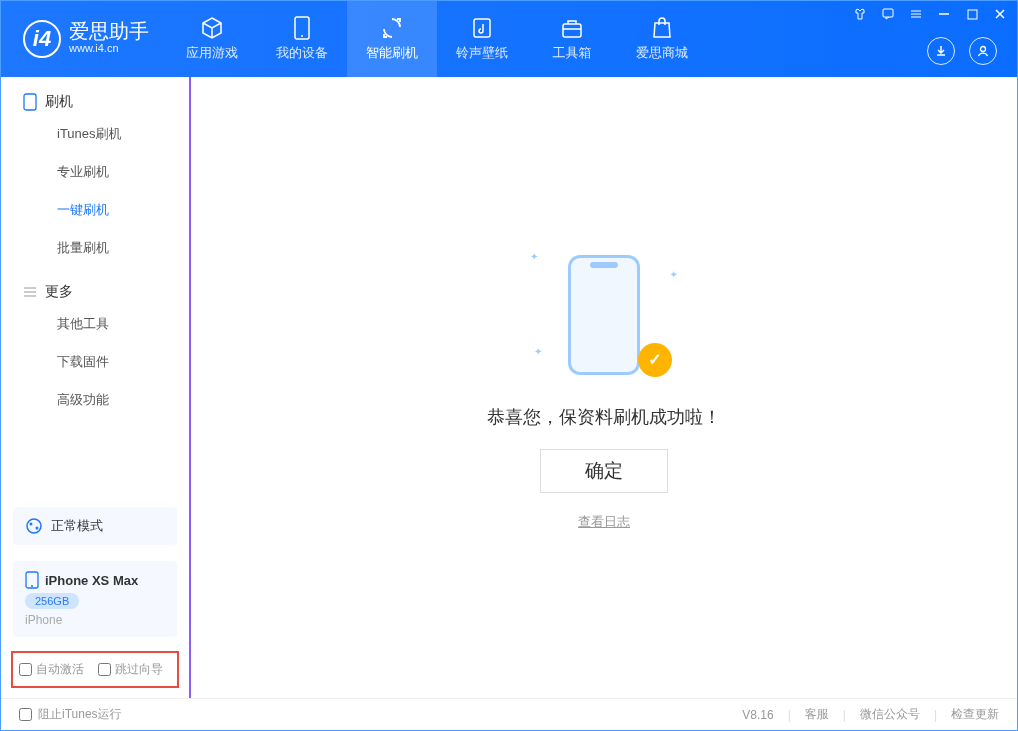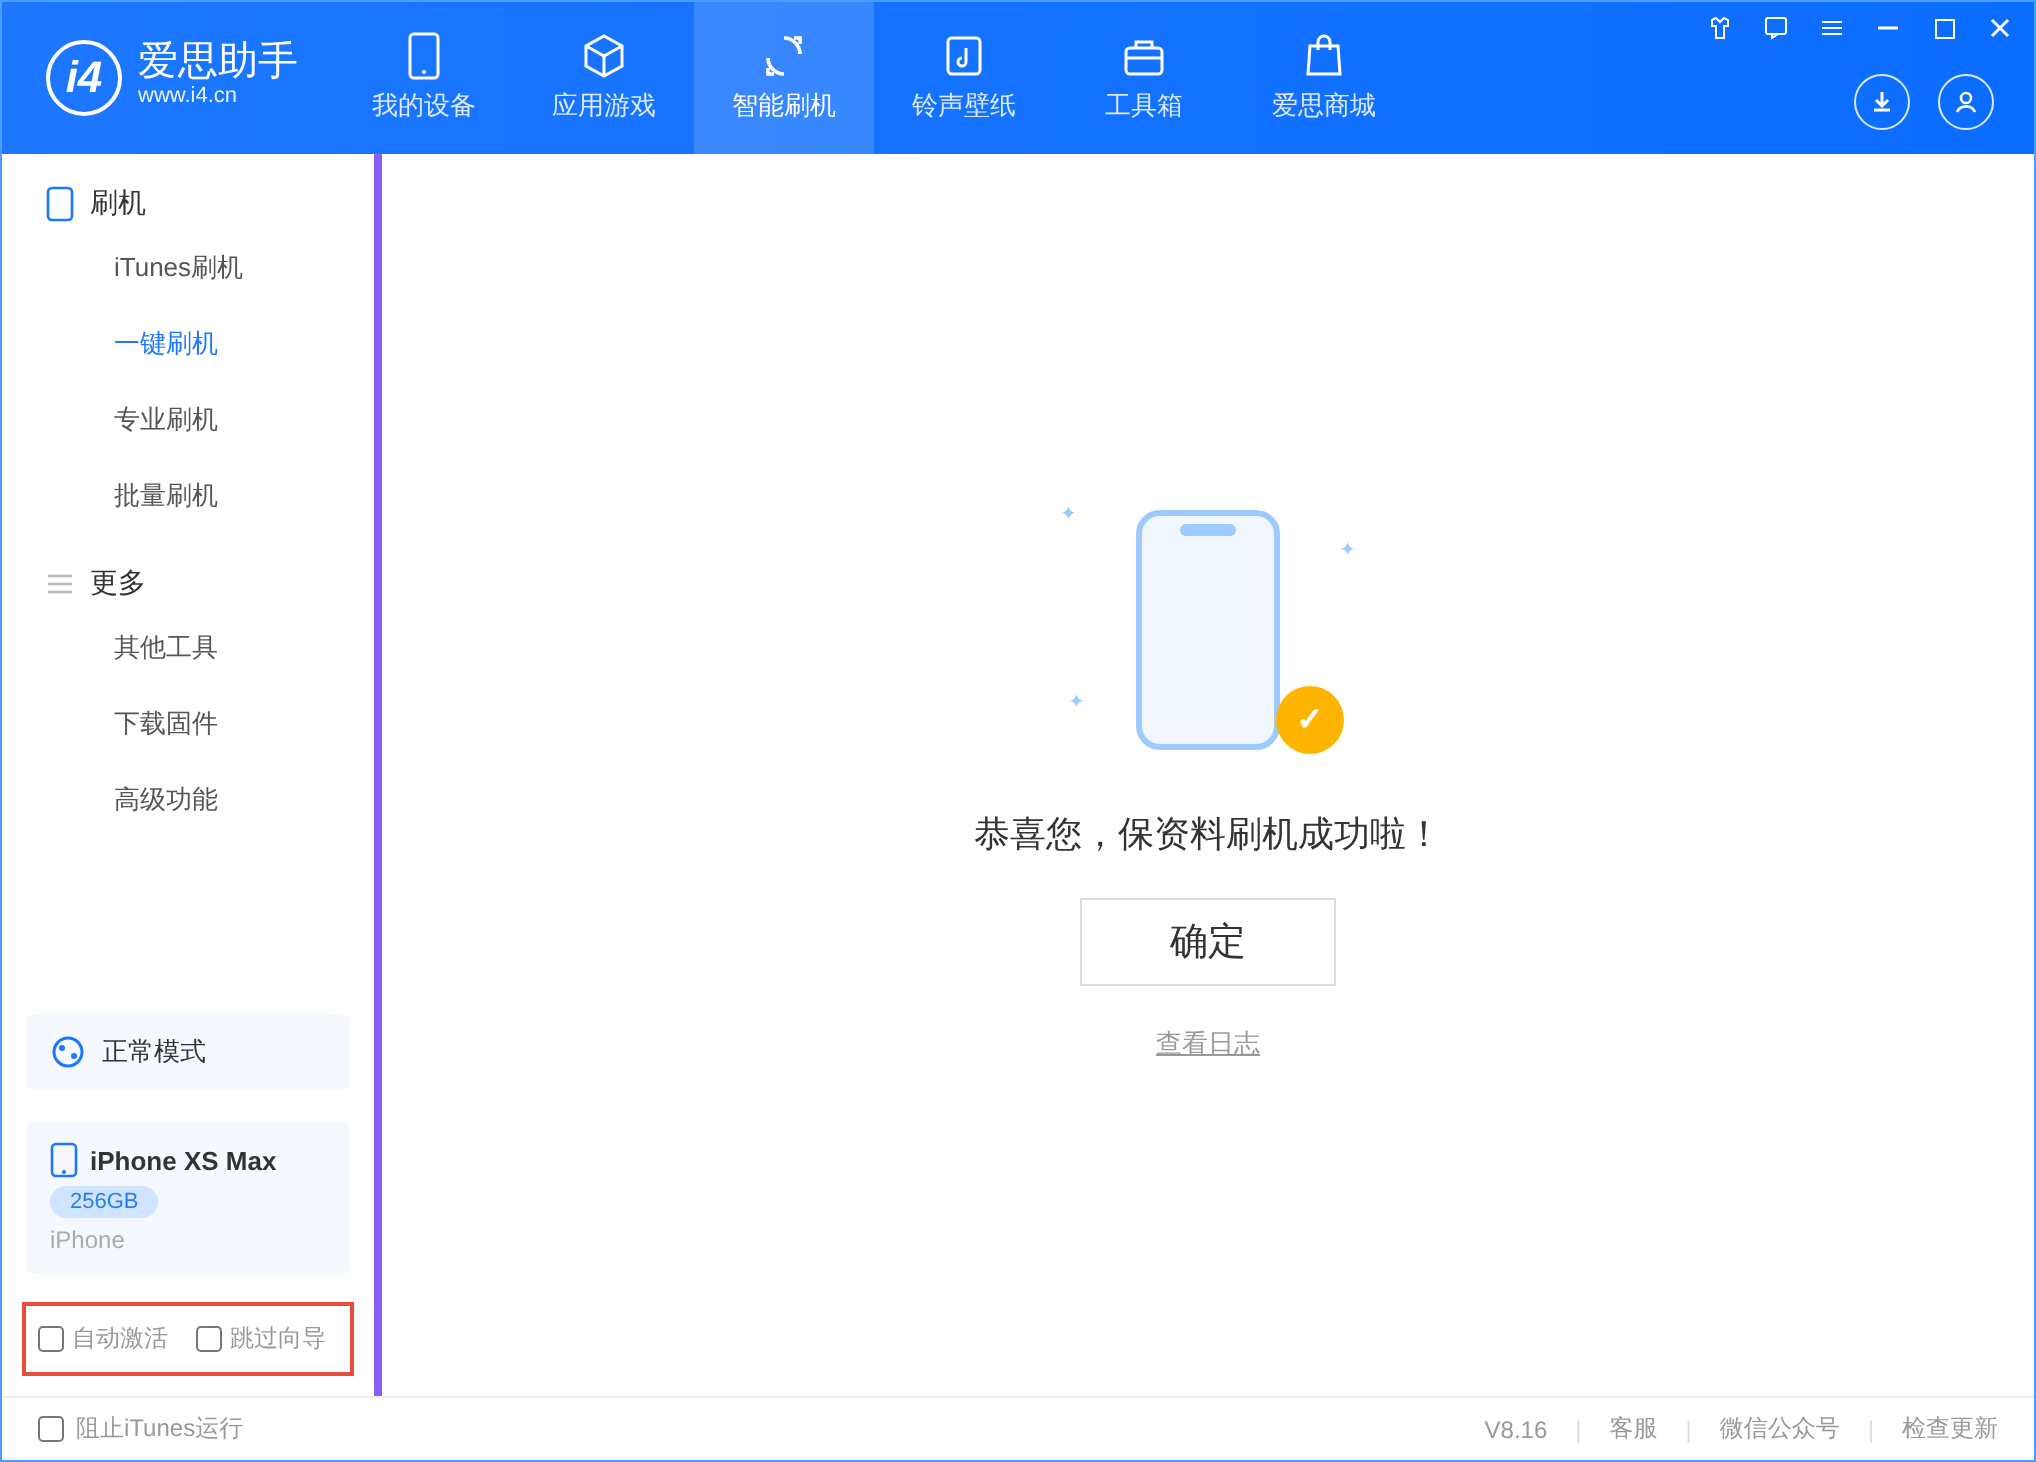--- a/index.html
+++ b/index.html
@@ -20,21 +20,21 @@
 
 .win-controls { position: absolute; top: 6px; right: 10px; display: flex; gap: 14px; color: rgba(255,255,255,.9); }
 .win-btn { cursor: pointer; width: 14px; height: 14px; display:flex;align-items:center;justify-content:center;}
 .header-icons { position: absolute; right: 20px; bottom: 12px; display: flex; gap: 14px; }
 .hdr-circle { width: 28px; height: 28px; border: 1.5px solid rgba(255,255,255,.85); border-radius: 50%; display: flex; align-items: center; justify-content: center; cursor:pointer; color:#fff; }
 
 
 .body { flex: 1; display: flex; min-height: 0; }
 
 
-.sidebar { width: 190px; border-right: 4px solid #8b5cf6; display: flex; flex-direction: column; font-size: 13px; color: #444; }
+.sidebar { width: 190px; border-right: 2px solid #8b5cf6; display: flex; flex-direction: column; font-size: 13px; color: #444; }
 .side-scroll { flex:1; overflow:auto; }
 .side-group { padding: 16px 0 4px 22px; font-size: 14px; color: #333; display:flex; align-items:center; gap:8px;}
 .side-item { padding: 10px 0 10px 56px; cursor: pointer; color: #555; }
 .side-item.active { color: #1d77ff; }
 
 .mode-box, .device-box { margin: 8px 12px; background: #f5f8fe; border-radius: 4px; padding: 10px 12px; display:flex; align-items:center; gap:8px; color:#333; font-size:13px; }
 .device-box { flex-direction: column; align-items: flex-start; gap: 4px; }
 .device-name { font-weight: 600; color: #333; display:flex;align-items:center;gap:6px;}
 .cap-badge { background:#cfe4ff; color:#2a7df0; font-size:11px; padding:2px 10px; border-radius:10px; }
 .device-sub { color:#aaa; font-size:12px; }
@@ -73,34 +73,34 @@
     <div class="logo-circle">i4</div>
     <div class="logo-text">
       <div class="brand">爱思助手</div>
       <div class="brand-sub">www.i4.cn</div>
     </div>
   </div>
 
   <div class="nav-tabs">
     <div class="nav-tab">
       <span class="nav-icon">
+          <svg width="24" height="24" viewBox="0 0 24 24">
+            <path d="M12 2 L21 7 L21 17 L12 22 L3 17 L3 7 Z M3 7 L12 12 L21 7 M12 12 L12 22" fill="none" stroke="#fff" stroke-width="1.5"></path>
+          </svg>
+        </span>
+      <span>应用游戏</span>
+    </div>
+    <div class="nav-tab">
+      <span class="nav-icon">
           <svg width="18" height="24" viewBox="0 0 18 24">
             <rect x="2" y="1" width="14" height="22" rx="2" fill="none" stroke="#fff" stroke-width="1.5"></rect>
             <circle cx="9" cy="20" r="1" fill="#fff"></circle>
           </svg>
         </span>
       <span>我的设备</span>
-    </div>
-    <div class="nav-tab">
-      <span class="nav-icon">
-          <svg width="24" height="24" viewBox="0 0 24 24">
-            <path d="M12 2 L21 7 L21 17 L12 22 L3 17 L3 7 Z M3 7 L12 12 L21 7 M12 12 L12 22" fill="none" stroke="#fff" stroke-width="1.5"></path>
-          </svg>
-        </span>
-      <span>应用游戏</span>
     </div>
     <div class="nav-tab active">
       <span class="nav-icon">
           <svg width="24" height="24" viewBox="0 0 24 24">
             <path d="M12 3 A8 8 0 0 1 20 11 M12 21 A8 8 0 0 1 4 13" fill="none" stroke="#fff" stroke-width="1.8"></path>
             <path d="M17 3 L20 3 L20 6 M7 21 L4 21 L4 18" fill="none" stroke="#fff" stroke-width="1.8"></path>
           </svg>
         </span>
       <span>智能刷机</span>
     </div>
@@ -184,22 +184,22 @@
 <div class="body">
   <div class="sidebar">
     <div class="side-scroll">
       <div class="side-group">
         <svg width="14" height="18" viewBox="0 0 14 18">
             <rect x="1" y="1" width="12" height="16" rx="2" fill="none" stroke="#1d77ff" stroke-width="1.3"></rect>
           </svg>
         <span>刷机</span>
       </div>
       <div class="side-item">iTunes刷机</div>
+      <div class="side-item">专业刷机</div>
       <div class="side-item active">一键刷机</div>
-      <div class="side-item">专业刷机</div>
       <div class="side-item">批量刷机</div>
 
       <div class="side-group">
         <svg width="14" height="14" viewBox="0 0 14 14">
             <path d="M1 3 L13 3 M1 7 L13 7 M1 11 L13 11" stroke="#bbb" stroke-width="1.3"></path>
           </svg>
         <span>更多</span>
       </div>
       <div class="side-item">其他工具</div>
       <div class="side-item">下载固件</div>

